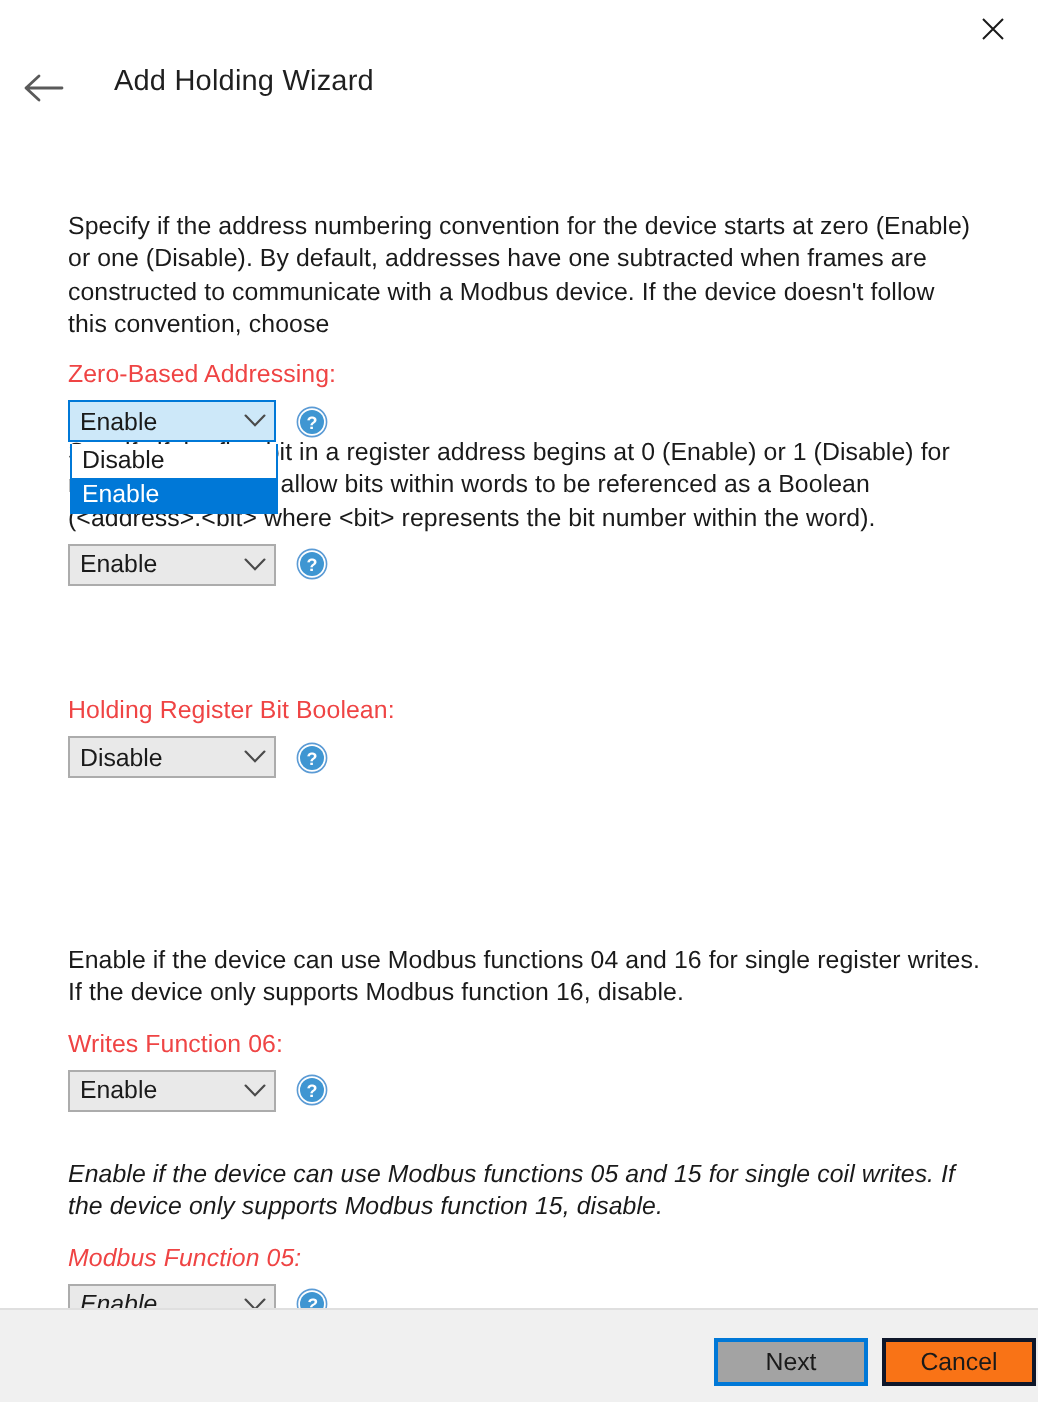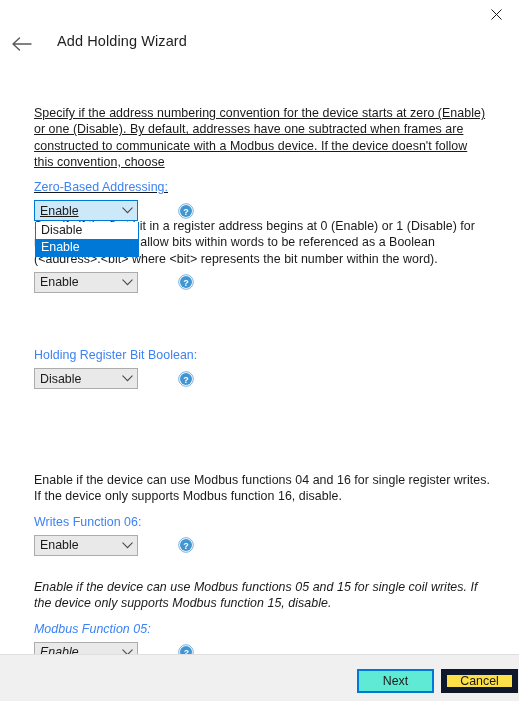--- a/index.html
+++ b/index.html
@@ -80,31 +80,30 @@
     font-size: 12.4px;
     line-height: 16.3px;
     color: #1a1a1a;
     margin: 0 0 0 0;
     letter-spacing: 0.05px;
   }
 
   .field-label {
     font-size: 12.4px;
     line-height: 16px;
-    color: #3b82f6;
+    color: #ef4444;
     margin-top: 9px;
     letter-spacing: 0.05px;
   }
 
   .control-row {
     margin-top: 5px;
     display: flex;
     align-items: center;
     position: relative;
-    gap: 30px;
   }
 
   
   .combo {
     width: 104px;
     height: 21px;
     box-sizing: border-box;
     border: 1px solid #acacac;
     background: #e9e9e9;
     display: flex;
@@ -182,40 +181,40 @@
     box-sizing: border-box;
   }
   .btn {
     position: absolute;
     top: 14px;
     height: 24px;
     box-sizing: border-box;
     font-family: "Liberation Sans", sans-serif;
     font-size: 12.4px;
     color: #1a1a1a;
-    background: #fde047;
-    border: 6px solid #0f172a;
+    background: #f97316;
+    border: 2px solid #0f172a;
     display: flex;
     align-items: center;
     justify-content: center;
     cursor: default;
     padding: 0;
   }
   .btn-next {
     right: 85px;
     width: 77px;
     border: 2px solid #0078d7;
-    background: #5eead4;
+    background: #a3a3a3;
   }
   .btn-cancel {
     right: 1px;
     width: 77px;
   }
 
-  .wizard-open-overlay { position: relative; z-index: 30; text-decoration: underline; }
+  .wizard-open-overlay { position: relative; z-index: 30; }
 </style>
 </head>
 <body>
 
 <div class="titlebar">
 
   <div class="close-btn">
     <span>
       <svg width="11" height="11" viewBox="0 0 11 11">
         <path d="M0.5 0.5 L10.5 10.5 M10.5 0.5 L0.5 10.5" stroke="#1a1a1a" stroke-width="1" fill="none"></path>

